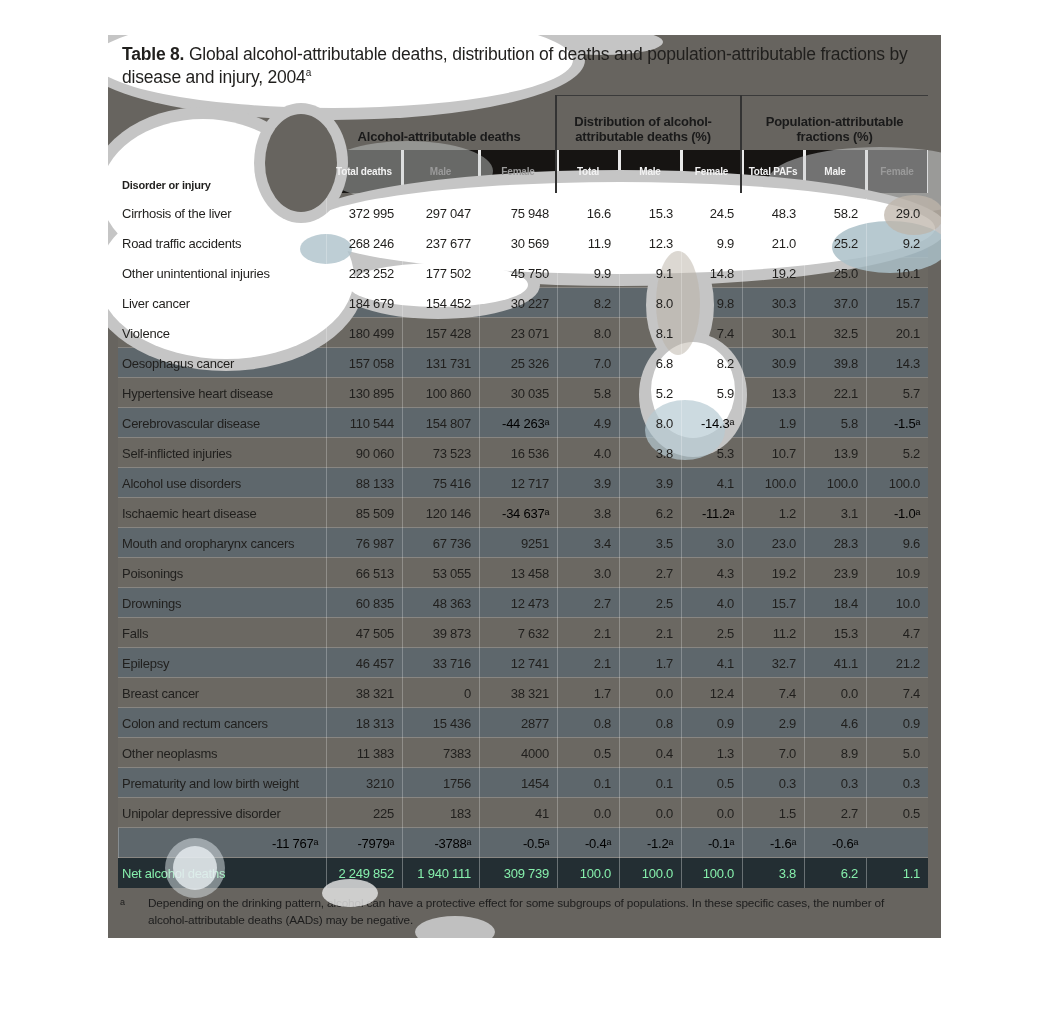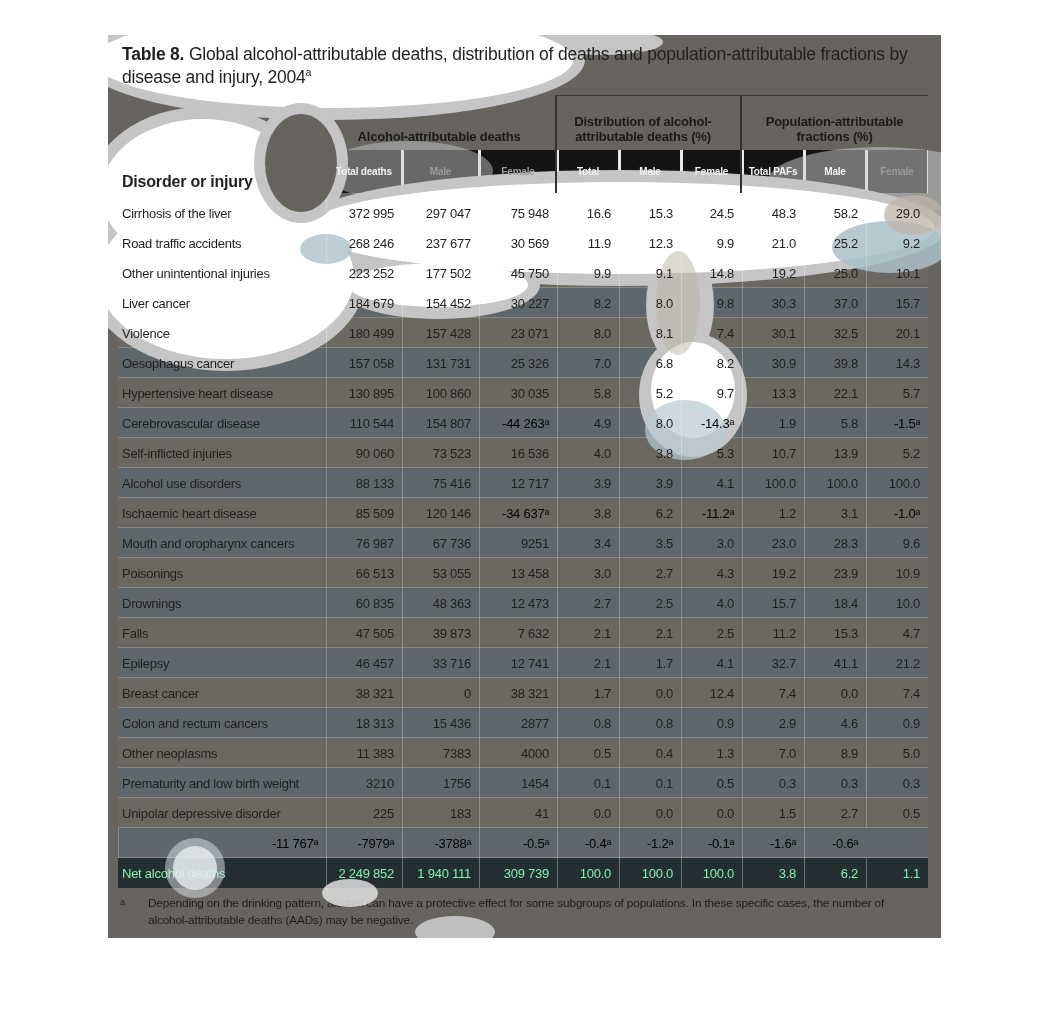--- a/index.html
+++ b/index.html
@@ -36,21 +36,21 @@
   .gl1 { left:218px; top:70px; width:226px; height:40px; }
   .gl2 { left:448px; top:70px; width:174px; height:40px; }
   .gl3 { left:633px; top:70px; width:187px; height:40px; }
 
   .grid-cols { display:grid; grid-template-columns:208px 76px 77px 78px 62px 62px 61px 62px 62px 62px; }
 
   .colheads { position:absolute; left:10px; top:115px; width:810px; height:43px; }
   .colheads .ch { color:#f2f2f2; font-weight:bold; font-size:10px; line-height:1.12; letter-spacing:-0.2px;
                   display:flex; align-items:center; justify-content:center; text-align:center; padding:0 6px; }
   .colheads .ch.dim { color:#9a9a9a; }
-  .colheads .rowhead { color:var(--ink,#201f1d); font-size:16px; justify-content:flex-start;
+  .colheads .rowhead { color:var(--ink,#201f1d); font-size:11px; justify-content:flex-start;
                        align-items:flex-end; text-align:right; padding:0 0 2px 4px; }
 
   .tbody { position:absolute; left:10px; top:163px; width:810px; }
   .row { height:30px; }
   .cell { font-size:13px; color:var(--ink,#201f1d); letter-spacing:-0.25px;
           display:flex; align-items:center; overflow:hidden; white-space:nowrap; }
   .cell.label { padding-left:4px; }
   .cell.num { justify-content:flex-end; padding-right:8px; border-left:1px solid rgba(255,255,255,.25); }
   .cell.neg { color:#000000; }
 
@@ -227,21 +227,21 @@
             <div class="cell num">39.8</div>
             <div class="cell num">14.3</div>
           </div>
           <div class="row grid-cols">
             <div class="cell label">Hypertensive heart disease</div>
             <div class="cell num">130 895</div>
             <div class="cell num">100 860</div>
             <div class="cell num">30 035</div>
             <div class="cell num">5.8</div>
             <div class="cell num">5.2</div>
-            <div class="cell num">9.7</div>
+            <div class="cell num">5.9</div>
             <div class="cell num">13.3</div>
             <div class="cell num">22.1</div>
             <div class="cell num">5.7</div>
           </div>
           <div class="row grid-cols">
             <div class="cell label">Cerebrovascular disease</div>
             <div class="cell num">110 544</div>
             <div class="cell num">154 807</div>
             <div class="cell num neg">-44 263ᵃ</div>
             <div class="cell num">4.9</div>

